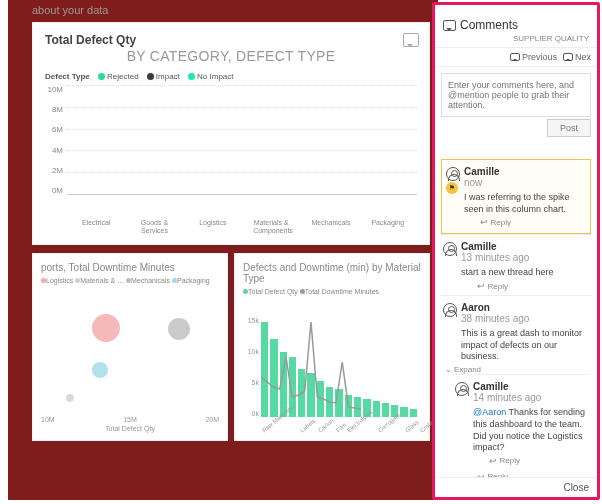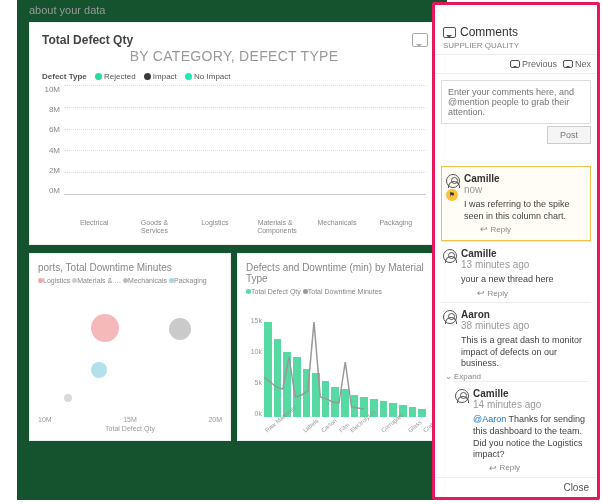--- a/index.html
+++ b/index.html
@@ -1,17 +1,17 @@
 <!DOCTYPE html>
 <html><head>
 <meta charset="utf-8">
 <style>
   * { box-sizing: border-box; margin: 0; padding: 0; }
   body { font-family: "Segoe UI", Arial, sans-serif; font-size: 11px; color: #333; background: #fff; width: 602px; height: 504px; overflow: hidden; position: relative; }
-  .main { position: absolute; left: 17px; top: 0; width: 430px; height: 500px; background: #14532d; padding: 4px 8px 8px 12px; overflow: hidden; }
+  .main { position: absolute; left: 8px; top: 0; width: 430px; height: 500px; background: #7f1d1d; padding: 4px 8px 8px 24px; overflow: hidden; }
   .breadcrumb { font-size: 11px; color: #999; margin-bottom: 6px; }
   .card { background: #fff; border: 1px solid #eee; padding: 10px 12px; margin-bottom: 8px; position: relative; }
   .card-title { font-size: 12px; font-weight: 600; color: #444; }
   .card-sub { font-size: 14px; color: #999; text-transform: uppercase; letter-spacing: .3px; margin-top: 1px; text-align: center; }
   .card-comment-icon { position: absolute; right: 10px; top: 10px; width: 16px; height: 14px; border: 1px solid #aaa; border-radius: 2px; }
   .card-comment-icon::after { content: ""; position: absolute; bottom: -4px; left: 3px; border: 3px solid transparent; border-top-color: #aaa; }
   .legend { font-size: 8px; color: #555; margin: 8px 0 4px; }
   .legend span.dot { display: inline-block; width: 7px; height: 7px; border-radius: 50%; margin: 0 2px 0 6px; vertical-align: middle; }
   .chart-area { position: relative; height: 130px; display: flex; }
   .ylabels { display: flex; flex-direction: column; justify-content: space-between; font-size: 8px; color: #888; padding-right: 4px; height: 110px; text-align: right; width: 22px; }
@@ -31,21 +31,21 @@
   .combo-chart { position: relative; height: 130px; margin-top: 6px; }
   .combo-bars { position: absolute; left: 18px; right: 4px; bottom: 14px; height: 100px; display: flex; align-items: flex-end; gap: 2px; }
   .cbar { flex: 1; background: #56d9a2; }
   .combo-line { position: absolute; left: 18px; right: 4px; bottom: 14px; height: 100px; pointer-events: none; }
   .combo-y { position: absolute; left: 0; bottom: 14px; height: 100px; display: flex; flex-direction: column; justify-content: space-between; font-size: 7px; color: #999; width: 16px; text-align: right; }
   .combo-x { position: absolute; left: 18px; right: 4px; bottom: -4px; display: flex; font-size: 6px; color: #999; }
   .combo-x span { flex: 1; text-align: left; transform: rotate(-40deg); transform-origin: left top; white-space: nowrap; }
   
   
   .comments { position: absolute; right: 2px; top: 2px; width: 168px; height: 498px; background: #fff; border: 3px solid #e6175c; border-radius: 2px; display: flex; flex-direction: column; }
-  .comments-head { padding: 20px 8px 4px; }
+  .comments-head { padding: 13px 8px 4px; text-align: right; }
   .comments-title-row { display: flex; align-items: center; gap: 4px; font-size: 12px; color: #333; }
   .comments-sub { font-size: 8px; color: #888; margin-top: 2px; text-transform: uppercase; }
   .comments-nav { display: flex; justify-content: flex-end; gap: 6px; padding: 4px 6px; border-top: 1px solid #eee; border-bottom: 1px solid #eee; }
   .nav-btn { font-size: 9px; color: #666; display: flex; align-items: center; gap: 2px; cursor: pointer; }
   .compose { padding: 6px 6px; }
   .compose-box { border: 1px solid #ddd; font-size: 9px; color: #aaa; padding: 6px; height: 44px; width: 100%; resize: none; font-family: inherit; }
   .post-row { text-align: right; }
   .post-btn { font-size: 9px; border: 1px solid #ccc; background: #f5f5f5; padding: 3px 12px; color: #777; cursor: pointer; }
   .thread { flex: 1; overflow: hidden; padding: 16px 6px; }
   .c-item { border-top: 1px solid #eee; padding: 6px 2px 4px; position: relative; }
@@ -255,21 +255,21 @@
         <div class="c-reply">Reply</div>
       </div>
       <div class="c-item">
         <div class="c-head">
           <div class="avatar"></div>
           <div>
             <div class="c-name">Camille</div>
             <div class="c-time">13 minutes ago</div>
           </div>
         </div>
-        <div class="c-body">your a new thread here</div>
+        <div class="c-body">start a new thread here</div>
         <div class="c-reply">Reply</div>
       </div>
       <div class="c-item">
         <div class="c-head">
           <div class="avatar"></div>
           <div>
             <div class="c-name">Aaron</div>
             <div class="c-time">38 minutes ago</div>
           </div>
         </div>

